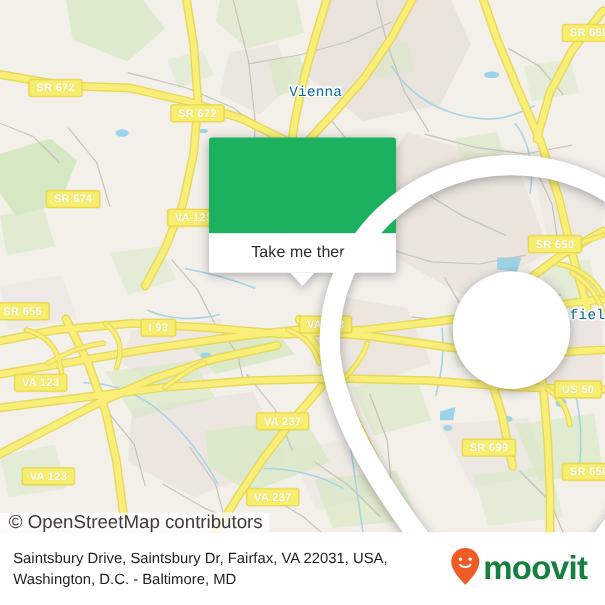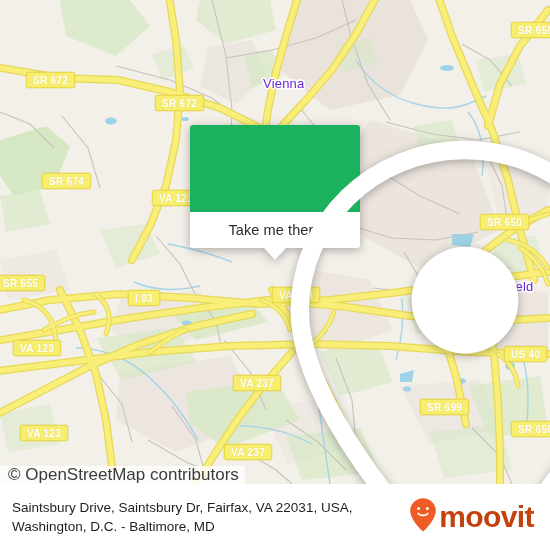--- a/index.html
+++ b/index.html
@@ -16,23 +16,23 @@
     position: absolute; left: 0; top: 0;
     width: 550px; height: 484px;
     background: #f3efe9;
     overflow: hidden;
   }
   .map svg { position: absolute; left:0; top:0; width:550px; height:484px; display:block; }
 
   
   .place-label {
     position: absolute;
-    font-family: Liberation Sans, sans-serif;
+    font-family: Liberation Mono, monospace;
     font-size: 13px;
-    color: #6d28d9;
+    color: #0369a1;
     letter-spacing: .2px;
     white-space: nowrap;
     text-shadow:
       -1.6px 0 #fff, 1.6px 0 #fff, 0 -1.6px #fff, 0 1.6px #fff,
       -1.2px -1.2px #fff, 1.2px -1.2px #fff, -1.2px 1.2px #fff, 1.2px 1.2px #fff;
     pointer-events: none;
   }
 
   
   .shield {
@@ -120,21 +120,21 @@
     color: #1e1e1e;
     max-width: 400px;
   }
   .brand {
     display: flex; align-items: center; gap: 2px;
     flex: 0 0 auto;
   }
   .brand-word {
     font-size: 30px;
     font-weight: bold;
-    color: #c2410c;
+    color: #15803d;
     letter-spacing: -0.6px;
     line-height: 1;
   }
 </style>
 </head>
 <body>
 
 <div id="root">
 
   <div class="map">
@@ -327,21 +327,21 @@
     <div class="shield" style="left:155px;top:95px;">SR 672</div>
     <div class="shield" style="left:42px;top:173px;">SR 674</div>
     <div class="shield" style="left:152px;top:190px;">VA 123</div>
     <div class="shield" style="left:511px;top:22px;">SR 650</div>
     <div class="shield" style="left:480px;top:214px;">SR 650</div>
     <div class="shield" style="left:-4px;top:275px;">SR 655</div>
     <div class="shield" style="left:128px;top:290px;">I 93</div>
     <div class="shield" style="left:272px;top:287px;">VA 243</div>
     <div class="shield" style="left:13px;top:340px;">VA 123</div>
 
-    <div class="shield" style="left:504px;top:346px;">US 40</div>
+    <div class="shield" style="left:504px;top:346px;">US 50</div>
     <div class="shield" style="left:233px;top:375px;">VA 237</div>
     <div class="shield" style="left:389px;top:399px;margin-left:31px;">SR 699</div>
     <div class="shield" style="left:20px;top:425px;">VA 123</div>
     <div class="shield" style="left:511px;top:421px;">SR 650</div>
     <div class="shield" style="left:224px;top:444px;">VA 237</div>
 
     <div class="attribution">
       <span>© OpenStreetMap contributors</span>
     </div>
 

